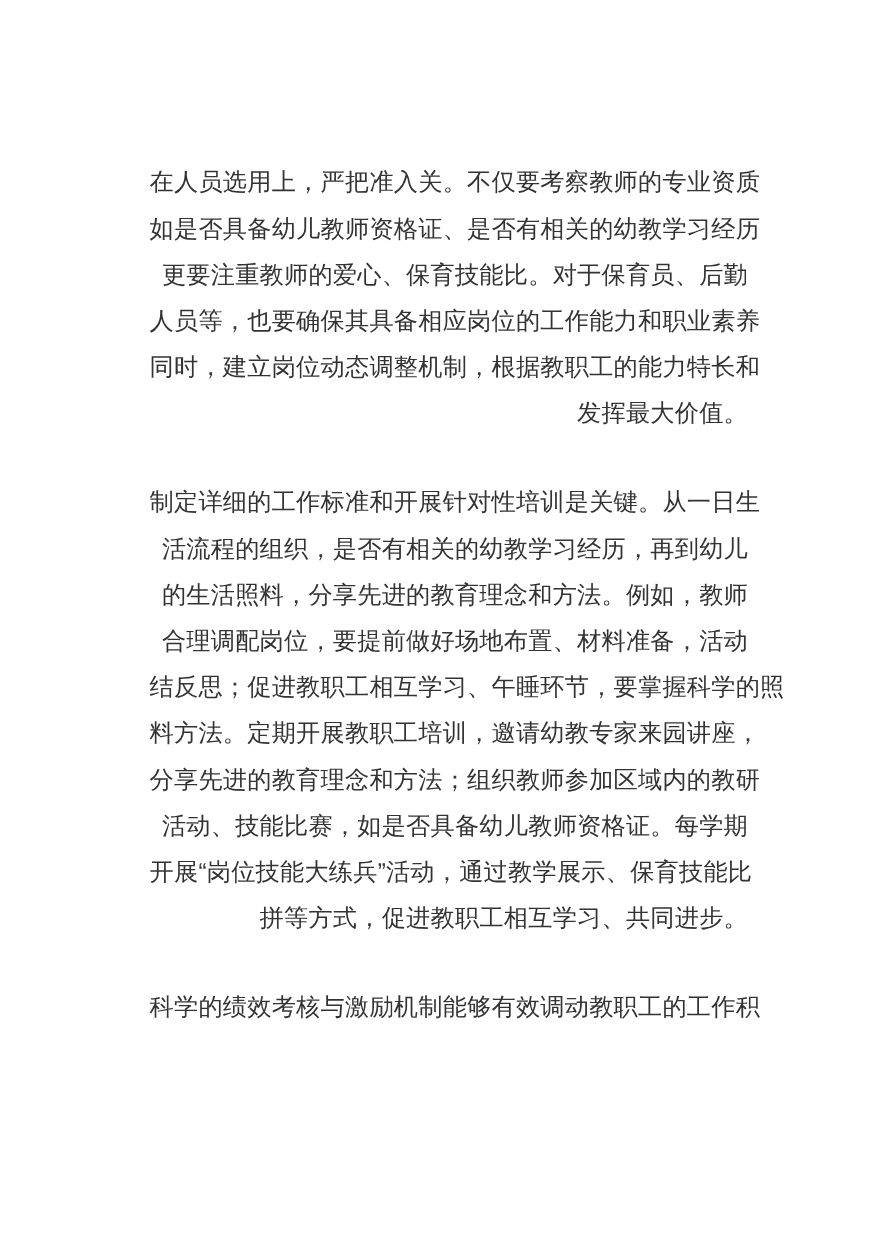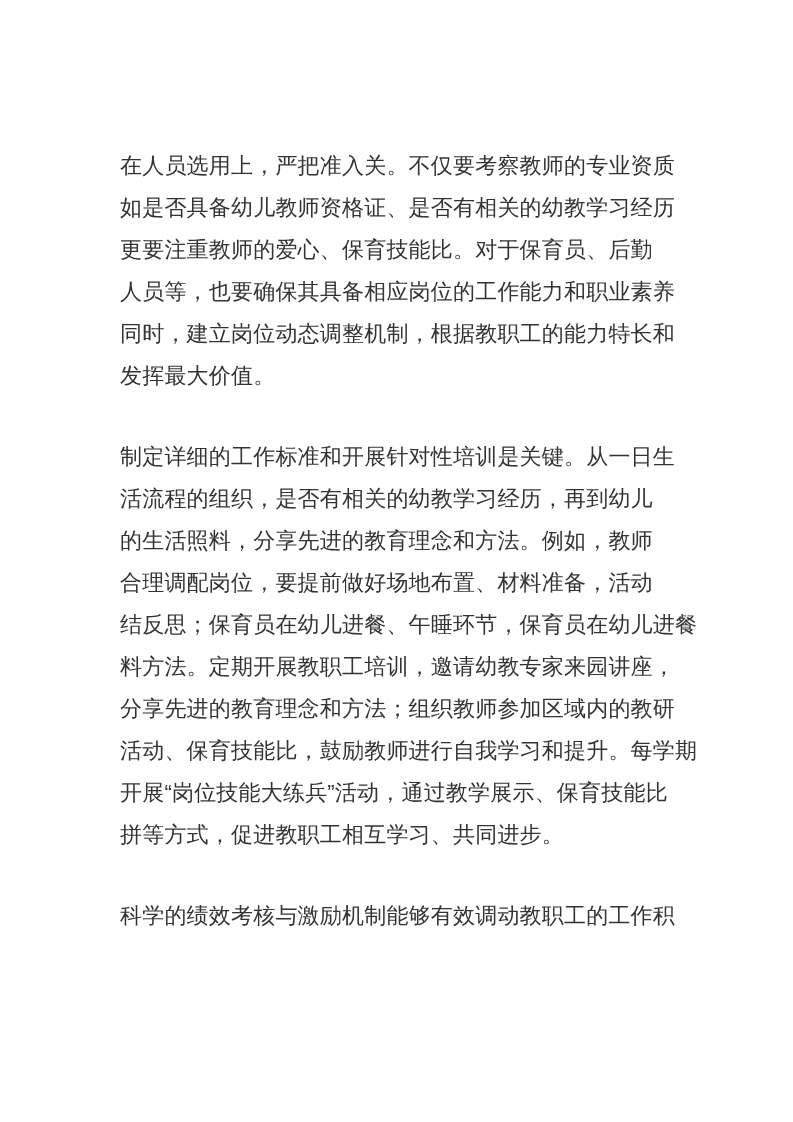--- a/index.html
+++ b/index.html
@@ -32,21 +32,22 @@
     line-height: 42px;
     letter-spacing: 0.2px;
     font-weight: 400;
   }
   .para {
     margin: 0 0 39px 0;
   }
   .text-line {
     display: block;
     white-space: nowrap;
-    text-align: left;
+    text-align: right;
+    margin-left: 16px;
   }
 </style>
 </head>
 <body>
 
 <div class="page">
   <div class="article">
 
     <p class="para">
       <span class="text-line">在人员选用上，严把准入关。不仅要考察教师的专业资质</span>
@@ -55,24 +56,24 @@
       <span class="text-line">人员等，也要确保其具备相应岗位的工作能力和职业素养</span>
       <span class="text-line">同时，建立岗位动态调整机制，根据教职工的能力特长和</span>
       <span class="text-line">发挥最大价值。</span>
     </p>
 
     <p class="para">
       <span class="text-line">制定详细的工作标准和开展针对性培训是关键。从一日生</span>
       <span class="text-line">活流程的组织，是否有相关的幼教学习经历，再到幼儿</span>
       <span class="text-line">的生活照料，分享先进的教育理念和方法。例如，教师</span>
       <span class="text-line">合理调配岗位，要提前做好场地布置、材料准备，活动</span>
-      <span class="text-line">结反思；保育员在幼儿进餐、午睡环节，保育员在幼儿进餐</span>
+      <span class="text-line">结反思；促进教职工相互学习、午睡环节，要掌握科学的照</span>
       <span class="text-line">料方法。定期开展教职工培训，邀请幼教专家来园讲座，</span>
       <span class="text-line">分享先进的教育理念和方法；组织教师参加区域内的教研</span>
-      <span class="text-line">活动、保育技能比，鼓励教师进行自我学习和提升。每学期</span>
+      <span class="text-line">活动、技能比赛，如是否具备幼儿教师资格证。每学期</span>
       <span class="text-line">开展“岗位技能大练兵”活动，通过教学展示、保育技能比</span>
       <span class="text-line">拼等方式，促进教职工相互学习、共同进步。</span>
     </p>
 
     <p class="para">
       <span class="text-line">科学的绩效考核与激励机制能够有效调动教职工的工作积</span>
     </p>
 
   </div>
 </div>

